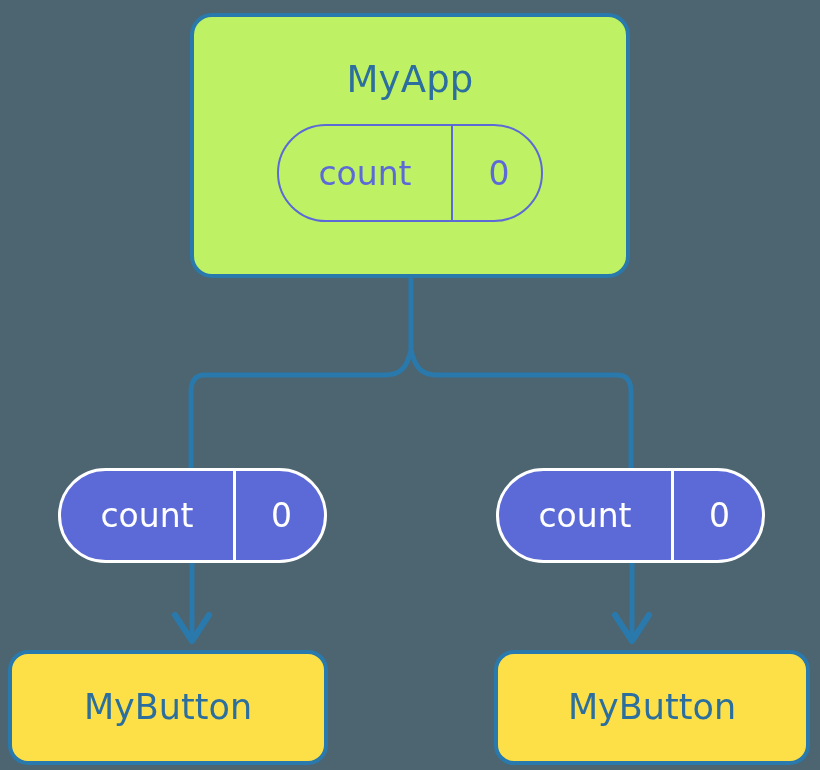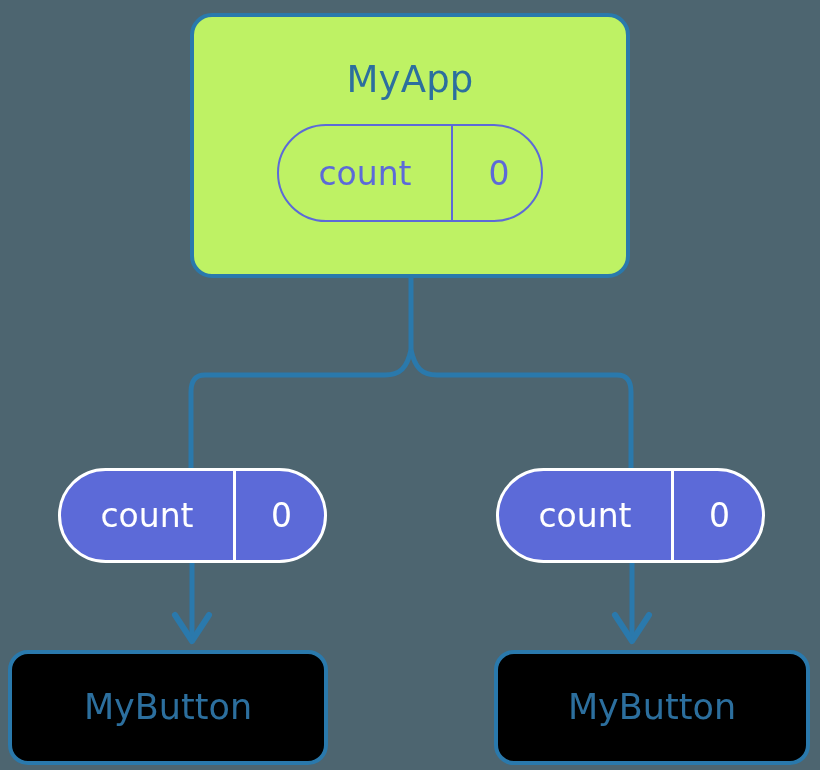--- a/index.html
+++ b/index.html
@@ -104,21 +104,21 @@
   .pill-filled .cell.val {
     width: 91px;
     border-left: 3px solid #ffffff;
   }
   #pill-left  { left: 58px;  top: 468px; }
   #pill-right { left: 496px; top: 468px; }
   
   .btn-card {
     position: absolute;
     height: 115px;
-    background: #000000;
+    background: #fde047;
     border: 4px solid #2a79ac;
     border-radius: 20px;
     box-sizing: border-box;
     display: flex;
     align-items: center;
     justify-content: center;
   }
   .btn-card .btn-label {
     font-size: 35px;
     color: #2c6f9e;

